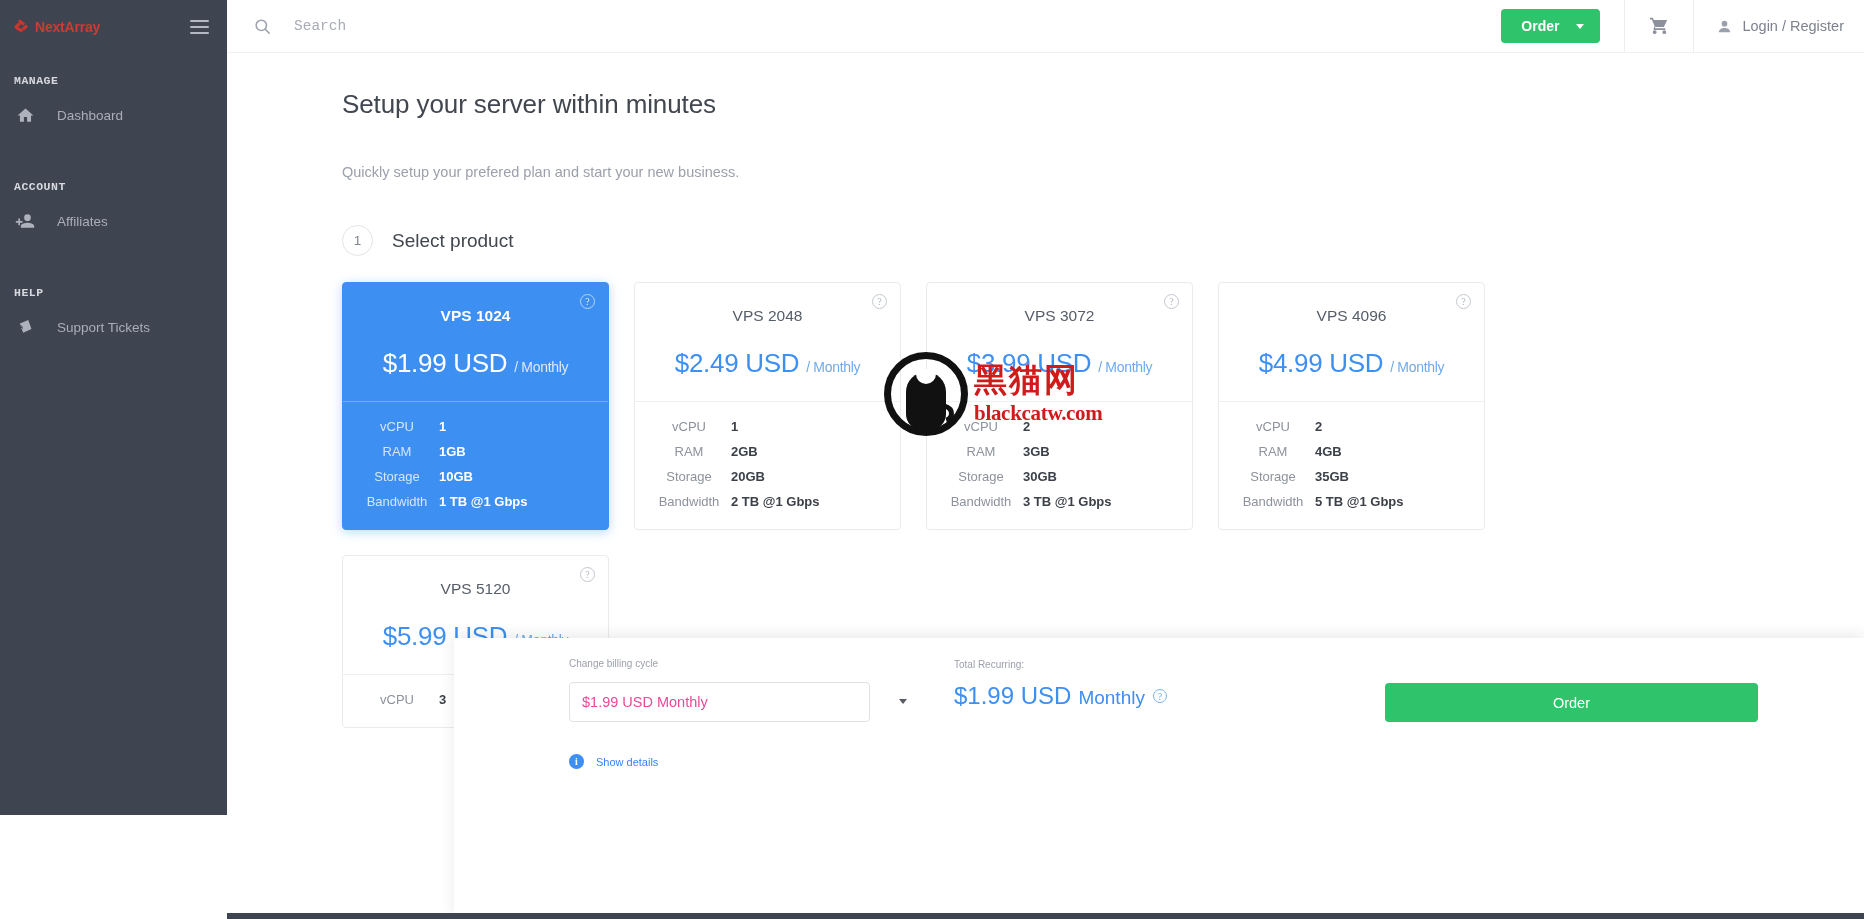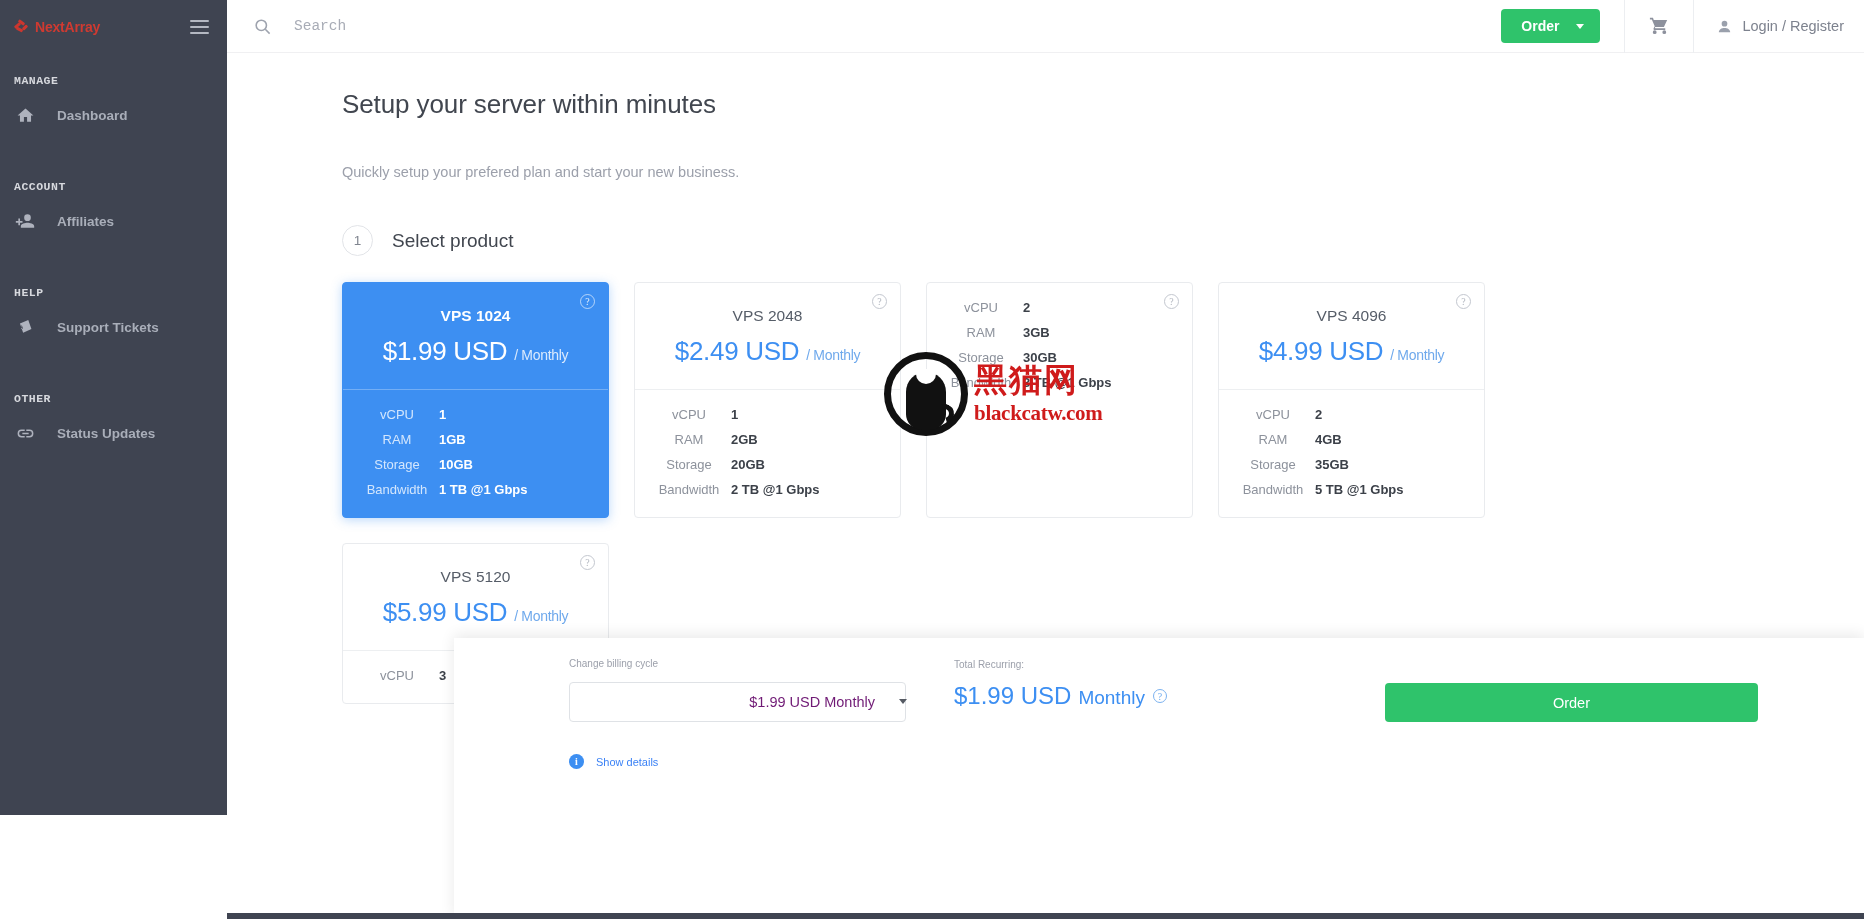--- a/index.html
+++ b/index.html
@@ -61,21 +61,20 @@
   .nav-block.other { margin-top: 45px; }
 
   .nav-item {
     display: flex;
     align-items: center;
     height: 40px;
     padding-left: 14px;
     gap: 21px;
     cursor: pointer;
     margin-top: 8px;
-    font-weight: bold;
   }
   .nav-ico { width: 22px; height: 22px; display: flex; align-items: center; justify-content: center; color: #aeb2bd; }
   .nav-ico svg { display: block; }
   .nav-label { color: #a9aeb9; font-size: 13.5px; }
 
   
   .main {
     flex: 1;
     height: 919px;
     position: relative;
@@ -203,21 +202,21 @@
     line-height: 1;
     font-family: "Liberation Serif", serif;
   }
   .card-head {
     padding: 24px 22px 22px;
     text-align: center;
     border-bottom: 1px solid #edeff1;
   }
   .card-name { font-size: 15.5px; color: #565d68; }
   .card-price {
-    margin-top: 11px;
+    margin-top: 23px;
     font-size: 26px;
     color: #3d8ff2;
     letter-spacing: -.3px;
     white-space: nowrap;
   }
   .card-price .cyc { font-size: 14px; color: #6fa9ec; }
   .card-specs { padding: 17px 22px 20px; }
   .spec {
     display: flex;
     justify-content: center;
@@ -316,34 +315,33 @@
     background: #fff;
     box-shadow: 0 -3px 14px rgba(0,0,0,.09);
     z-index: 40;
     padding: 20px 0 0 115px;
   }
   .bb-row { display: flex; align-items: flex-start; }
   .bb-col-cycle { width: 385px; }
   .bb-label { font-size: 10px; color: #9ca0ab; }
   .select-wrap { margin-top: 13px; position: relative; width: 351px; }
   .bb-select {
-    width: 337px;
+    width: 301px;
     height: 40px;
     border: 1px solid #dfe2e6;
     border-radius: 4px;
     background: #fff;
     padding: 0 30px 0 12px;
     font-family: "Liberation Sans", sans-serif;
     font-size: 14.5px;
-    color: #701a75;
+    color: #ec4899;
     appearance: none;
     -webkit-appearance: none;
     cursor: pointer;
     outline: none;
-    text-align: right;
   }
   .select-caret {
     position: absolute;
     right: 13px; top: 17px;
     width: 0; height: 0;
     border-left: 4.5px solid transparent;
     border-right: 4.5px solid transparent;
     border-top: 5px solid #555a63;
     pointer-events: none;
   }
@@ -456,31 +454,20 @@
       <div class="nav-item">
         <span class="nav-ico">
           <svg width="19" height="19" viewBox="0 0 24 24" fill="currentColor">
               <path d="M15.5 2.5 5 7l4 11.5 10.5-4.5zM7.2 8.6l1.6 4.6-2.6 1.1z"></path>
             </svg>
         </span>
         <span class="nav-label">Support Tickets</span>
       </div>
     </div>
 
-    <div class="nav-block other">
-      <div class="nav-section-label">OTHER</div>
-      <div class="nav-item">
-        <span class="nav-ico">
-          <svg width="19" height="19" viewBox="0 0 24 24" fill="currentColor">
-              <path d="M3.9 12a3.1 3.1 0 0 1 3.1-3.1h4V7H7a5 5 0 0 0 0 10h4v-1.9H7A3.1 3.1 0 0 1 3.9 12zM8 13h8v-2H8zm9-6h-4v1.9h4a3.1 3.1 0 0 1 0 6.2h-4V17h4a5 5 0 0 0 0-10z"></path>
-            </svg>
-        </span>
-        <span class="nav-label">Status Updates</span>
-      </div>
-    </div>
   </aside>
 
   <div class="main">
 
     <header class="topbar">
       <div class="search-wrap">
         <span class="search-icon">
           <svg width="19" height="19" viewBox="0 0 24 24" fill="none" stroke="currentColor" stroke-width="2">
               <circle cx="10.5" cy="10.5" r="6.5"></circle>
               <line x1="15.5" y1="15.5" x2="21" y2="21"></line>
@@ -582,20 +569,27 @@
               </div>
               <div class="spec">
                 <span class="k">Bandwidth</span>
                 <span class="v">2 TB @1 Gbps</span>
               </div>
             </div>
           </div>
 
           <div class="card">
             <div class="help-badge">?</div>
+            <div class="card-head">
+              <div class="card-name">VPS 3072</div>
+              <div class="card-price">
+                <span>$3.99 USD</span>
+                <span class="cyc">/ Monthly</span>
+              </div>
+            </div>
             <div class="card-specs">
               <div class="spec">
                 <span class="k">vCPU</span>
                 <span class="v">2</span>
               </div>
               <div class="spec">
                 <span class="k">RAM</span>
                 <span class="v">3GB</span>
               </div>
               <div class="spec">

